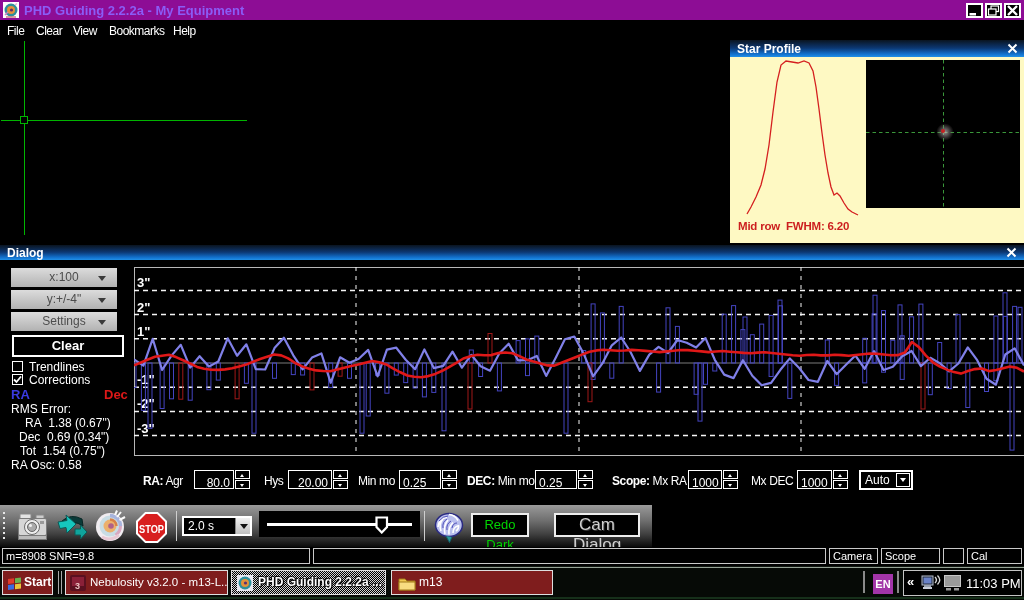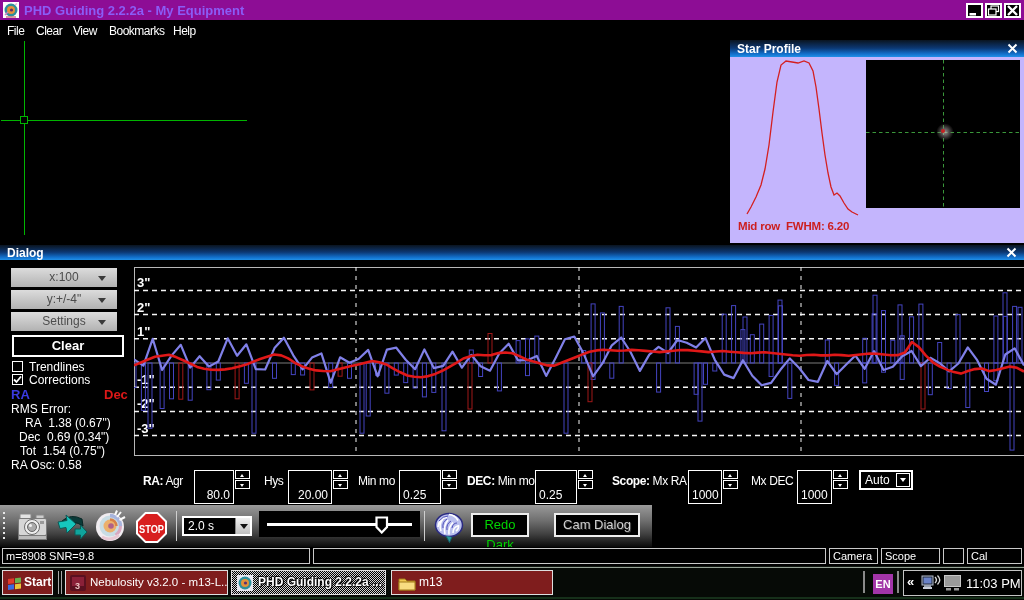--- a/index.html
+++ b/index.html
@@ -1,20 +1,20 @@
 <!DOCTYPE html>
 <html><head><meta charset="utf-8">
 <style>
 *{margin:0;padding:0;box-sizing:border-box}
 body{width:1024px;height:600px;background:#000;font-family:"Liberation Sans",sans-serif;position:relative;overflow:hidden}
 .abs{position:absolute}
 .paneTitle{background:linear-gradient(180deg,#0a1420 0%,#0c3874 48%,#1270cc 82%,#2090e8 100%);color:#fff;font-size:12px;font-weight:bold}
 .wbtn{position:absolute;top:3px;width:17px;height:15px;background:#000;border:2px solid #fff}
 .wbtn svg{display:block}
-.inp{position:absolute;height:19px;background:#000;border:1px solid #fff;color:#fff;font-size:12px;line-height:17px;padding:16px 3px}
+.inp{position:absolute;height:19px;background:#000;border:1px solid #fff;color:#fff;font-size:12px;line-height:17px;padding:4px 3px}
 .spin{position:absolute;width:16px;height:19px}
 .spin div{position:absolute;left:0;width:15px;height:9px;background:#000;border:1px solid #fff}
 .spin .u{top:0}.spin .d{top:10px}
 .spin i{position:absolute;left:4px;width:0;height:0;border-left:2.5px solid transparent;border-right:2.5px solid transparent}
 .spin .u i{top:2.5px;border-bottom:3.5px solid #fff}
 .spin .d i{top:2.5px;border-top:3.5px solid #fff}
 .clab{position:absolute;color:#fff;font-size:12px;top:474px;white-space:nowrap;letter-spacing:-0.4px}
 .sbox{position:absolute;top:548px;height:16px;border:1px solid #c9c9c9;background:#000;color:#fff;font-size:11px;line-height:14px;padding:0 3px}
 .tbtn{position:absolute;top:570px;height:25px;border:1px solid #dedede;background:#7f1d1d;color:#fff;font-size:12px;line-height:23px;white-space:nowrap;overflow:hidden}
 .ddbtn{position:absolute;left:11px;width:106px;height:19px;background:linear-gradient(180deg,#dcdcdc,#b2b2b2);color:#4c4c4c;font-size:12px;text-align:center;line-height:19px}
@@ -57,21 +57,21 @@
 <span class="abs" style="left:36px;top:4px">Clear</span>
 <span class="abs" style="left:73px;top:4px">View</span>
 <span class="abs" style="left:109px;top:4px">Bookmarks</span>
 <span class="abs" style="left:173px;top:4px">Help</span>
 </div>
 
 <div class="abs" style="left:24px;top:41px;width:1px;height:194px;background:#00b400"></div>
 <div class="abs" style="left:1px;top:120px;width:246px;height:1px;background:#00b400"></div>
 <div class="abs" style="left:20px;top:116px;width:8px;height:8px;border:1px solid #00b400;background:#000"></div>
 
-<div class="abs" style="left:730px;top:40px;width:294px;height:203px;background:#c4b5fd">
+<div class="abs" style="left:730px;top:40px;width:294px;height:203px;background:#fef9c3">
 <div class="paneTitle abs" style="left:0;top:0;width:294px;height:17px">
 <span class="abs" style="left:7px;top:2px">Star Profile</span>
 <svg class="abs" style="right:6px;top:3px" width="11" height="11">
         <path d="M1.5 1.5 L9.5 9.5 M9.5 1.5 L1.5 9.5" stroke="#fff" stroke-width="2"></path>
       </svg>
 </div>
 <div class="abs" style="left:4px;top:17px;width:290px;height:186px">
 <svg width="136" height="186" style="position:absolute;left:0;top:0">
 <polyline points="13,157 17,150 22,140 27,128 31,112 35,88 39,55 43,25 47,8 52,4 58,5 64,6 70,4 75,6 79,14 82,30 85,52 88,76 91,98 94,116 97,130 100,138 103,136 106,139 110,146 114,152 118,155 124,158" fill="none" stroke="#d41f1f" stroke-width="1.3"></polyline>
 </svg>
@@ -357,21 +357,21 @@
 <div class="abs" style="left:424px;top:511px;width:1px;height:30px;background:#cfcfcf"></div>
 
 <svg class="abs" style="left:433px;top:511px" width="32" height="32">
 <ellipse cx="16" cy="14" rx="13.5" ry="11.5" fill="#b9bfee" stroke="#2a2a80" stroke-width="1.5"></ellipse>
 <path d="M5 16 q1 -9 9 -9.5 M8 20 q-2.5 -7 2 -12 M12 23 q-2 -8 3 -14 M16 23.5 q-1 -7 4 -12 M20 22 q0 -6 5.5 -7.5 M16 3.5 q6 0.5 9 6 M23 20 q3 -2 2.5 -6" fill="none" stroke="#ffffff" stroke-width="1.6"></path>
 <path d="M6 10 q4 -5 9 -5 M10 17 q-1 -6 4 -9 M14 19 q-1 -6 4 -9 M19 17 q1 -5 5 -5" fill="none" stroke="#5050b8" stroke-width="1"></path>
 <path d="M13 25 l3.5 6.5 2.5 -5.5" fill="#2a9a9a" stroke="#16606a" stroke-width="1"></path>
 </svg>
 
 <div class="abs" style="left:471px;top:513px;width:58px;height:24px;border:2px solid #eee;background:#000;color:#00d400;font-size:13px;text-align:center;line-height:20px">Redo Dark</div>
-<div class="abs" style="left:554px;top:513px;width:86px;height:24px;border:2px solid #eee;background:#000;color:#cfcfcf;font-size:13px;text-align:center;line-height:20px;text-shadow:1px 1px 0 #333">Cam Dialog</div>
+<div class="abs" style="left:554px;top:513px;width:86px;height:24px;border:2px solid #eee;background:#000;color:#cfcfcf;font-size:17px;text-align:center;line-height:20px;text-shadow:1px 1px 0 #333">Cam Dialog</div>
 
 <div class="abs" style="left:0;top:547px;width:1024px;height:19px;background:#000"></div>
 <div class="sbox" style="left:2px;width:308px">m=8908 SNR=9.8</div>
 <div class="sbox" style="left:313px;width:513px"></div>
 <div class="sbox" style="left:829px;width:49px">Camera</div>
 <div class="sbox" style="left:881px;width:59px">Scope</div>
 <div class="sbox" style="left:943px;width:21px"></div>
 <div class="sbox" style="left:967px;width:55px">Cal</div>
 
 <div class="abs" style="left:0;top:566px;width:1024px;height:34px;background:#060a06;border-top:1px solid #121812"></div>

